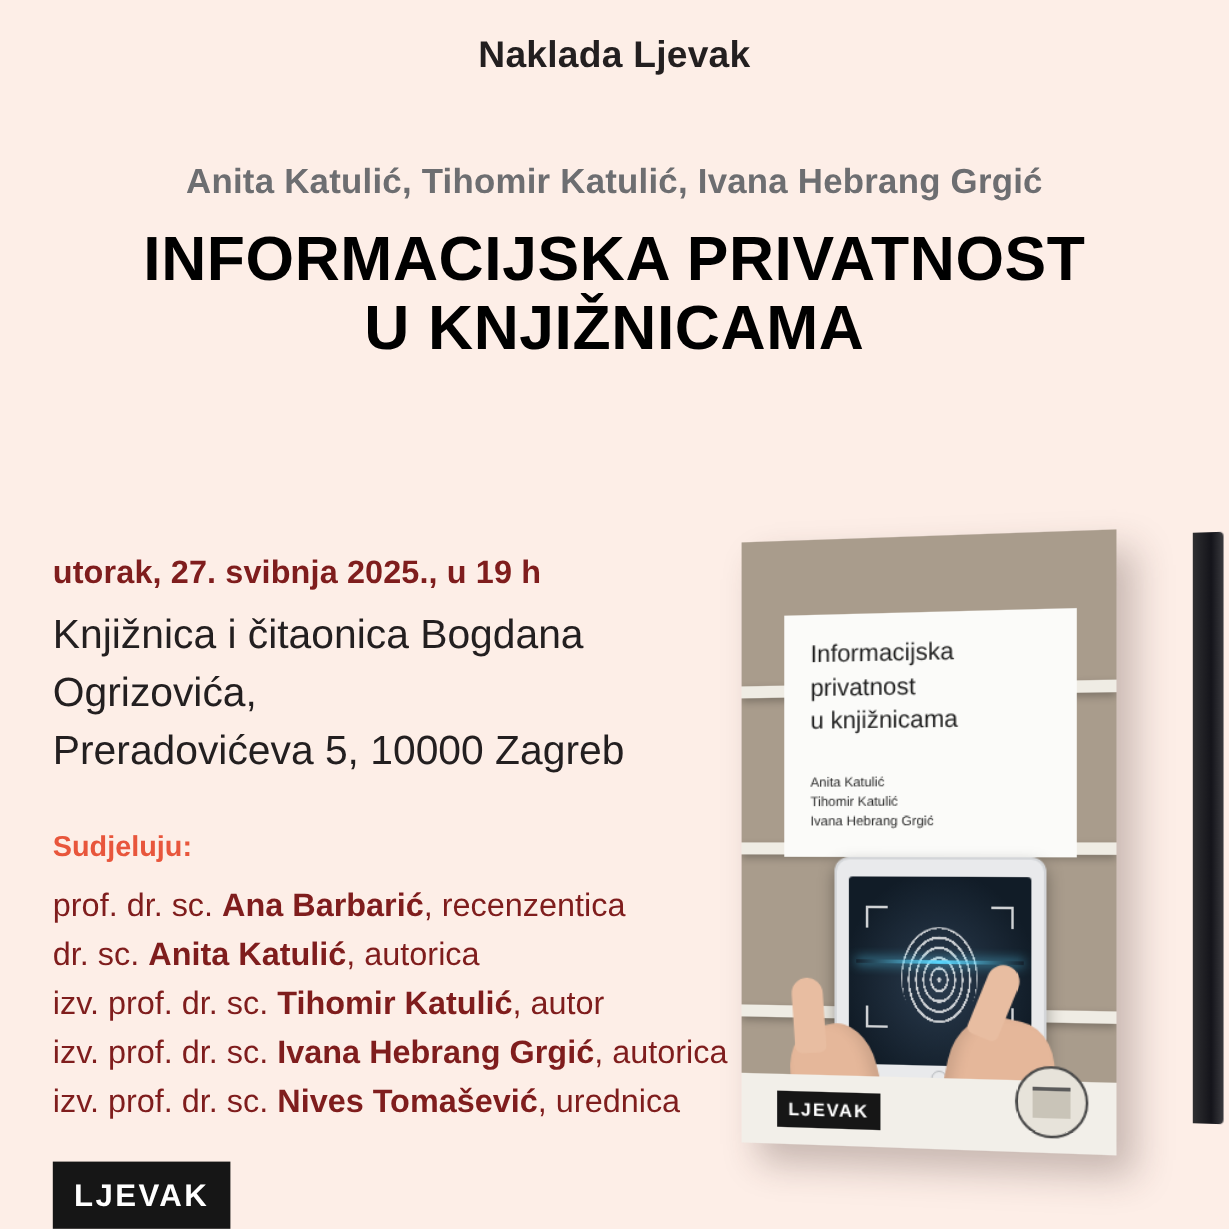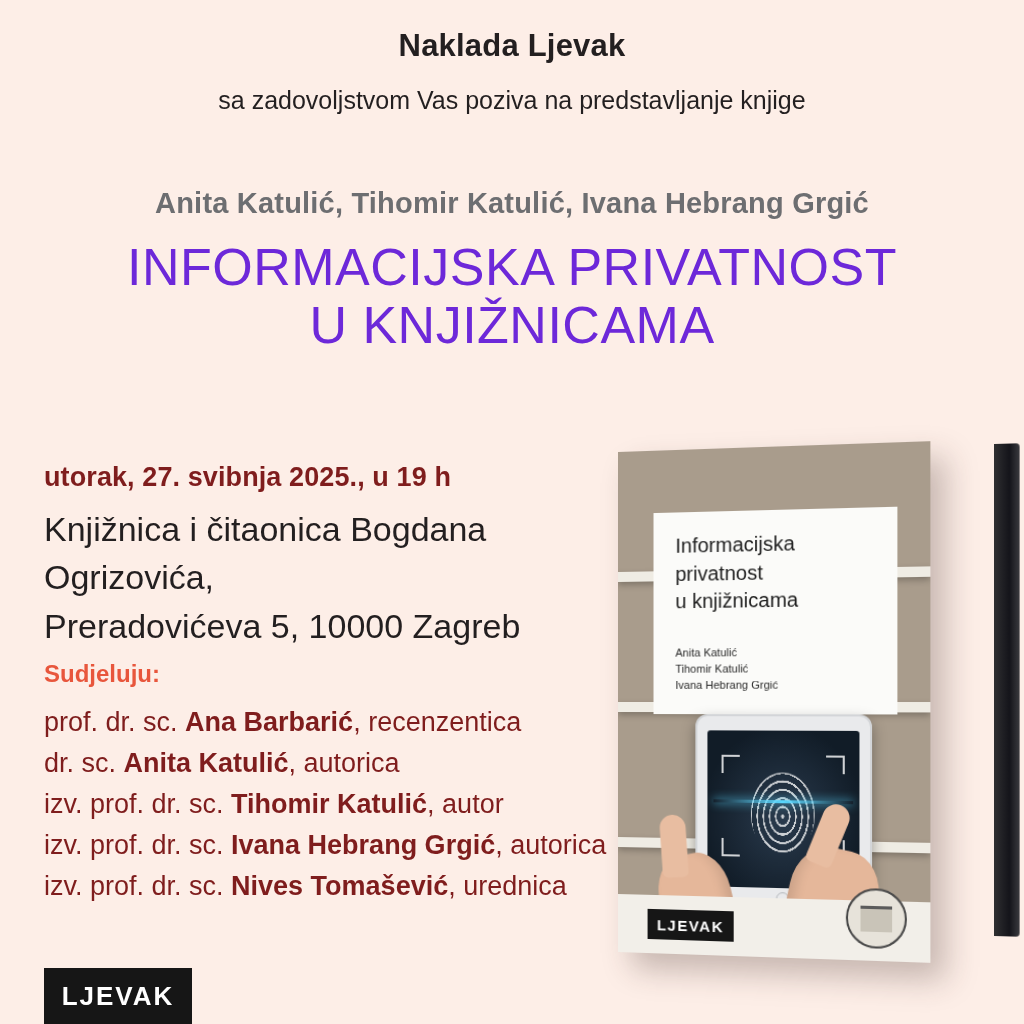--- a/index.html
+++ b/index.html
@@ -46,22 +46,22 @@
     text-align: center;
     margin-top: 72px;
   }
   .authors-line {
     font-size: 29px;
     font-weight: bold;
     color: #6d6e71;
     letter-spacing: 0.2px;
   }
   .book-title {
-    color: #6d28d9;
-    font-weight: normal;
+    color: #000000;
+    font-weight: bold;
     font-size: 52px;
     line-height: 1.12;
     letter-spacing: 0.5px;
     margin-top: 18px;
   }
   .book-title .line2 {
     display: block;
   }
 
   
@@ -82,21 +82,21 @@
     font-weight: 500;
     line-height: 1.42;
     margin-top: 12px;
     color: #231f20;
   }
 
   
   .participants {
     position: absolute;
     left: 44px;
-    top: 660px;
+    top: 692px;
     width: 580px;
   }
   .participants-heading {
     color: #e8563c;
     font-weight: bold;
     font-size: 24px;
     margin-bottom: 14px;
   }
   .participant {
     font-size: 27px;
@@ -349,21 +349,20 @@
     border-top: 3px solid #5b5b5b;
   }
 </style>
 </head>
 <body>
 
 <div class="poster">
 
   <div class="header">
     <div class="publisher">Naklada Ljevak</div>
-    <div class="invite">sa zadovoljstvom Vas poziva na predstavljanje knjige</div>
   </div>
 
   <div class="title-block">
     <div class="authors-line">Anita Katulić, Tihomir Katulić, Ivana Hebrang Grgić</div>
     <div class="book-title">
       <span class="line1">INFORMACIJSKA PRIVATNOST</span>
       <span class="line2">U KNJIŽNICAMA</span>
     </div>
   </div>
 

